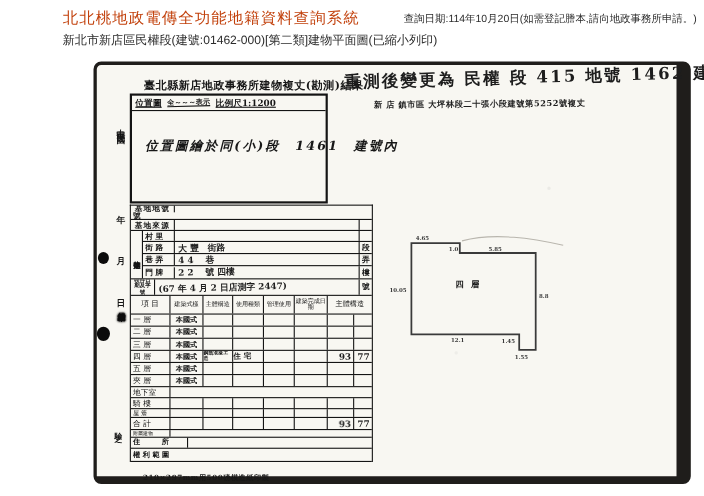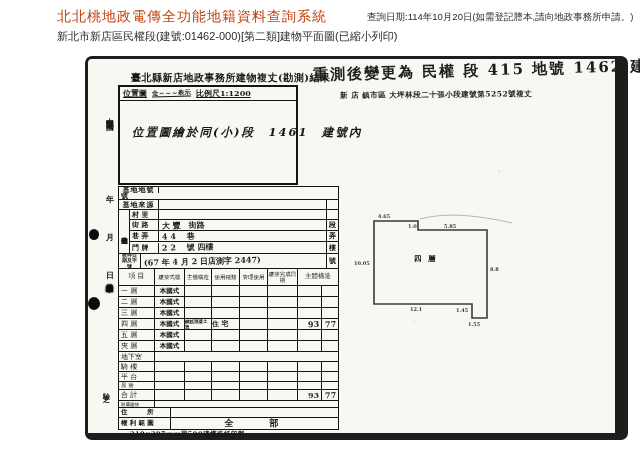--- a/index.html
+++ b/index.html
@@ -246,30 +246,20 @@
     <div class="frow" style="height:10px;">
       <div class="fcell flab c-lab">騎 樓</div>
       <div class="fcell c-sty"></div>
         <div class="fcell c-str"></div>
         <div class="fcell c-use"></div>
       <div class="fcell c-man"></div>
         <div class="fcell c-dat"></div>
         <div class="fcell c-a1"></div>
       <div class="fcell c-a2" style="flex:1;"></div>
     </div>
-    <div class="frow" style="height:10px;">
-      <div class="fcell flab c-lab">平 台</div>
-      <div class="fcell c-sty"></div>
-        <div class="fcell c-str"></div>
-        <div class="fcell c-use"></div>
-      <div class="fcell c-man"></div>
-        <div class="fcell c-dat"></div>
-        <div class="fcell c-a1"></div>
-      <div class="fcell c-a2" style="flex:1;"></div>
-    </div>
     <div class="frow" style="height:8px;">
       <div class="fcell flab c-lab" style="font-size:5.5px;">屋 簷</div>
       <div class="fcell c-sty"></div>
         <div class="fcell c-str"></div>
         <div class="fcell c-use"></div>
       <div class="fcell c-man"></div>
         <div class="fcell c-dat"></div>
         <div class="fcell c-a1"></div>
       <div class="fcell c-a2" style="flex:1;"></div>
     </div>
@@ -292,21 +282,20 @@
       <div class="fcell flab c-lab" style="font-size:4.5px;">附屬建物</div>
       <div class="fcell" style="flex:1;"></div>
     </div>
 
     <div class="frow" style="height:10px;gap:44px;">
       <div class="fcell lab" style="width:52px;font-size:6.5px;">住　　　所</div>
       <div class="fcell val"></div>
     </div>
     <div class="frow" style="height:12px;">
       <div class="fcell lab" style="width:52px;font-size:6.5px;">權 利 範 圍</div>
-      <div class="fcell val" style="justify-content:center;font-weight:bold;font-size:9px;letter-spacing:6px;">全　　部</div>
     </div>
   </div>
 
   <div class="abs print foot-note" style="left:42px;top:371px;">210×297mm用500磅模造紙印製</div>
 
   <svg class="abs plan" viewBox="0 0 235 170">
     <path d="M70 12 C 100 4, 135 10, 162 16" fill="none" stroke="#b9b6ae" stroke-width="1"></path>
     <polygon points="24,14 68,14 68,23 137,23 137,111 122,111 122,97 24,97" fill="none" stroke="#3a3a3a" stroke-width="1.6"></polygon>
     <text class="dim" x="28" y="11">4.65</text>
     <text class="dim" x="58" y="21">1.0</text>

